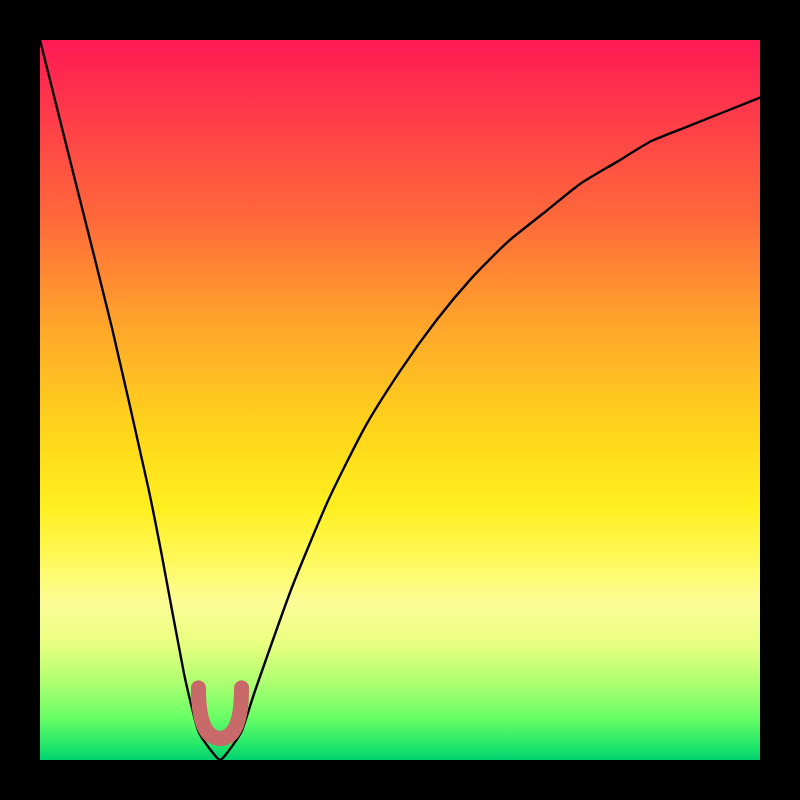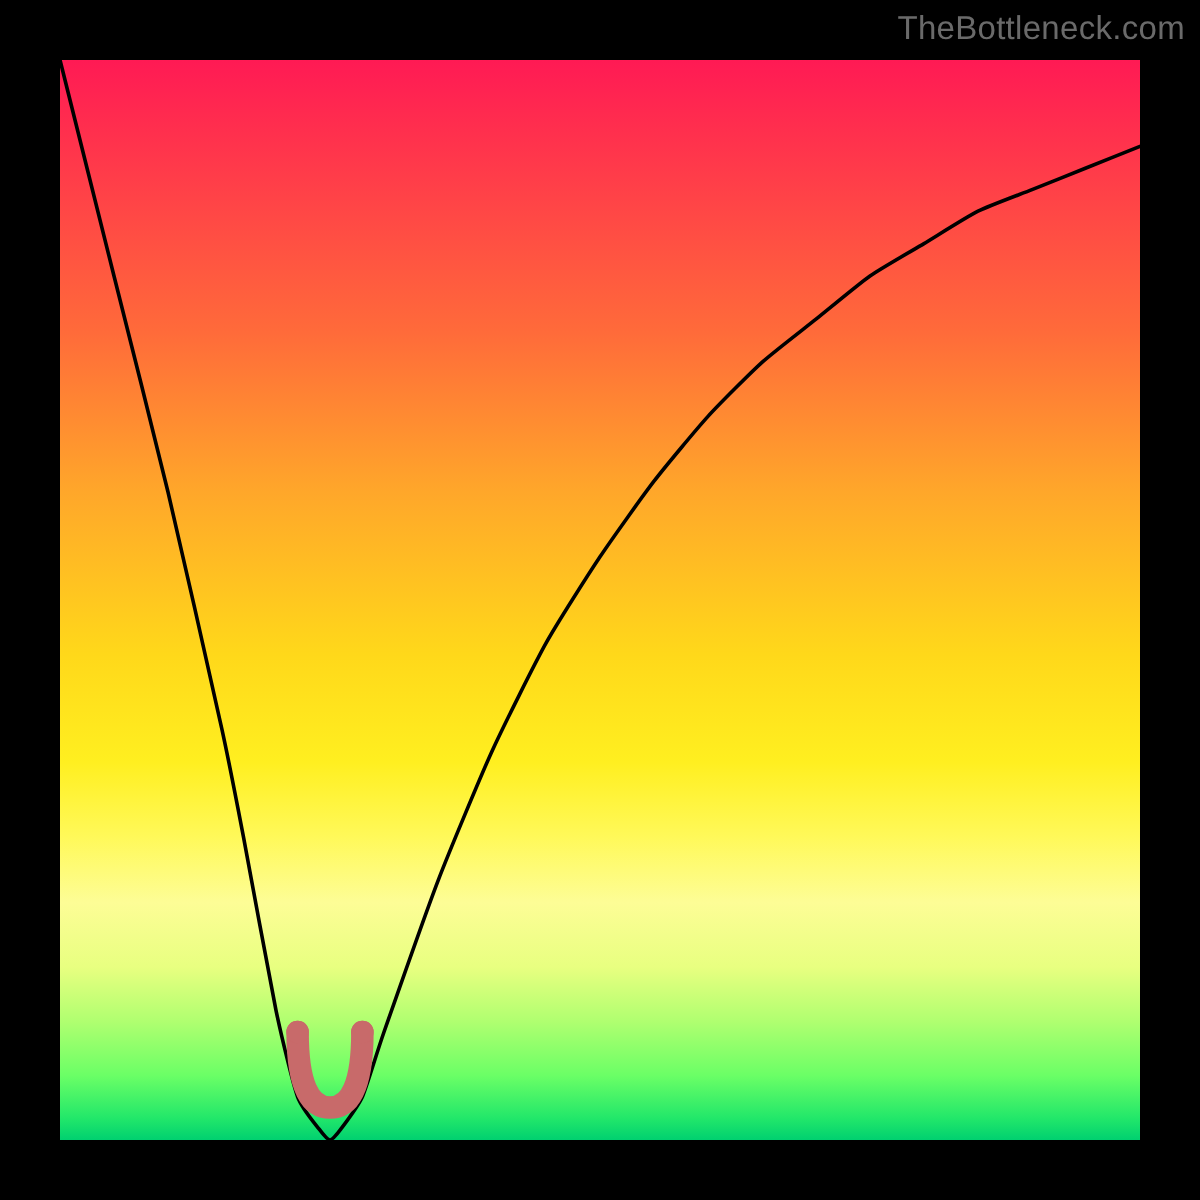--- a/index.html
+++ b/index.html
@@ -57,21 +57,20 @@
     top: 0;
     width: 720px;
     height: 720px;
     overflow: visible;
   }
 </style>
 </head>
 <body>
 
 <div class="frame">
-  <div class="watermark">TheBottleneck.com</div>
   <div class="plot">
     <svg class="curve" viewBox="0 0 720 720">
       <path id="curve-path" fill="none" stroke="#000" stroke-width="2.4" stroke-linecap="round" stroke-linejoin="round" d="M 0 0 C 3.5999999999999996 14.399999999999999, 28.8 115.2, 36 144 C 43.2 172.8, 64.8 257.76, 72 288 C 79.2 318.24, 102.96 423.35999999999996, 108 446.4 C 113.04 469.44, 118.80000000000001 499.67999999999995, 122.4 518.4 C 126 537.12, 140.4 616.32, 144 633.6 C 147.6 650.88, 155.52 683.2800000000001, 158.4 691.2 C 161.28 699.12, 170.64 709.92, 172.79999999999998 712.8 C 174.95999999999998 715.68, 178.56 720, 180 720 C 181.44 720, 185.04000000000002 715.68, 187.20000000000002 712.8 C 189.36 709.92, 198.72000000000003 697.6800000000001, 201.60000000000002 691.2 C 204.48000000000002 684.72, 210.96 662.4, 216 648 C 221.04 633.6, 244.79999999999998 565.9200000000001, 251.99999999999997 547.2 C 259.2 528.48, 280.8 476.64, 288 460.8 C 295.2 444.96000000000004, 316.8 401.76, 324 388.8 C 331.2 375.84000000000003, 352.8 342, 360 331.2 C 367.2 320.4, 388.80000000000007 290.16, 396.00000000000006 280.8 C 403.20000000000005 271.44, 424.8 245.51999999999995, 432 237.59999999999997 C 439.2 229.67999999999998, 460.8 208.08, 468 201.60000000000002 C 475.2 195.12000000000003, 496.79999999999995 178.55999999999995, 503.99999999999994 172.79999999999995 C 511.19999999999993 167.03999999999996, 532.8 149.04, 540 144 C 547.2 138.96, 568.8 126.71999999999998, 576 122.39999999999998 C 583.2 118.07999999999997, 604.8 104.39999999999995, 612 100.79999999999995 C 619.2 97.19999999999996, 640.8 89.27999999999997, 648 86.39999999999998 C 655.2 83.51999999999998, 676.8 74.88, 684 72 C 691.2 69.12, 716.4 59.04000000000002, 720 57.60000000000002"></path>
       <path id="valley-path" fill="none" stroke="#c86a6a" stroke-width="15" stroke-linecap="round" stroke-linejoin="round" d="M 158.4 648 Q 158.4 698.4 180 698.4 Q 201.60000000000002 698.4 201.60000000000002 648"></path>
       <circle id="valley-dot-l" r="7.5" fill="#c86a6a" cx="158.4" cy="648"></circle>
       <circle id="valley-dot-r" r="7.5" fill="#c86a6a" cx="201.60000000000002" cy="648"></circle>
     </svg>
   </div>
 </div>
 

